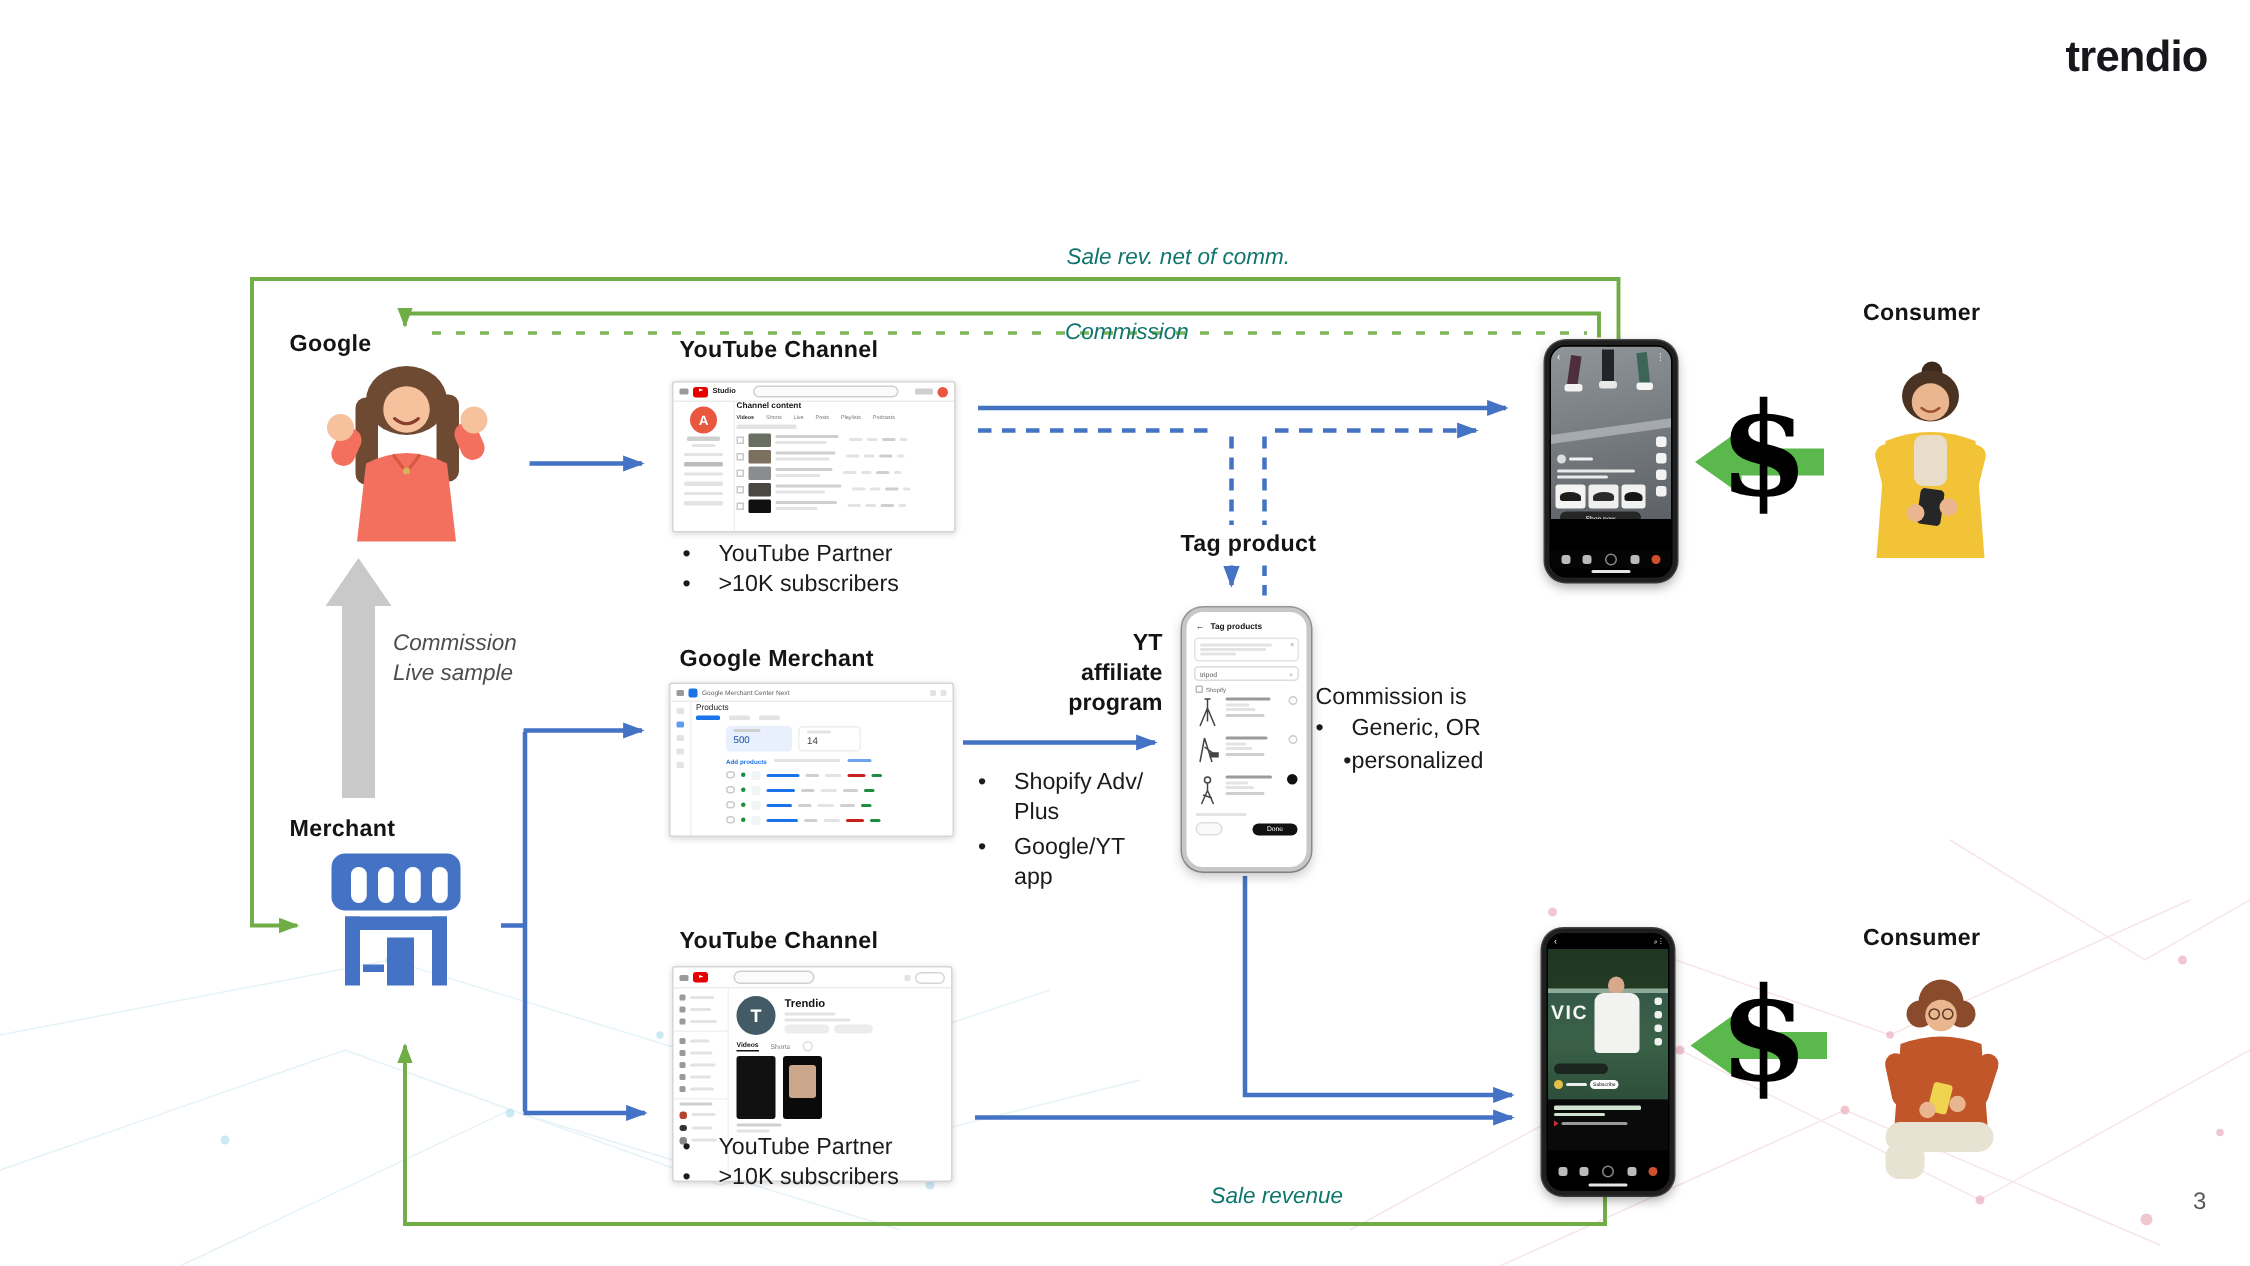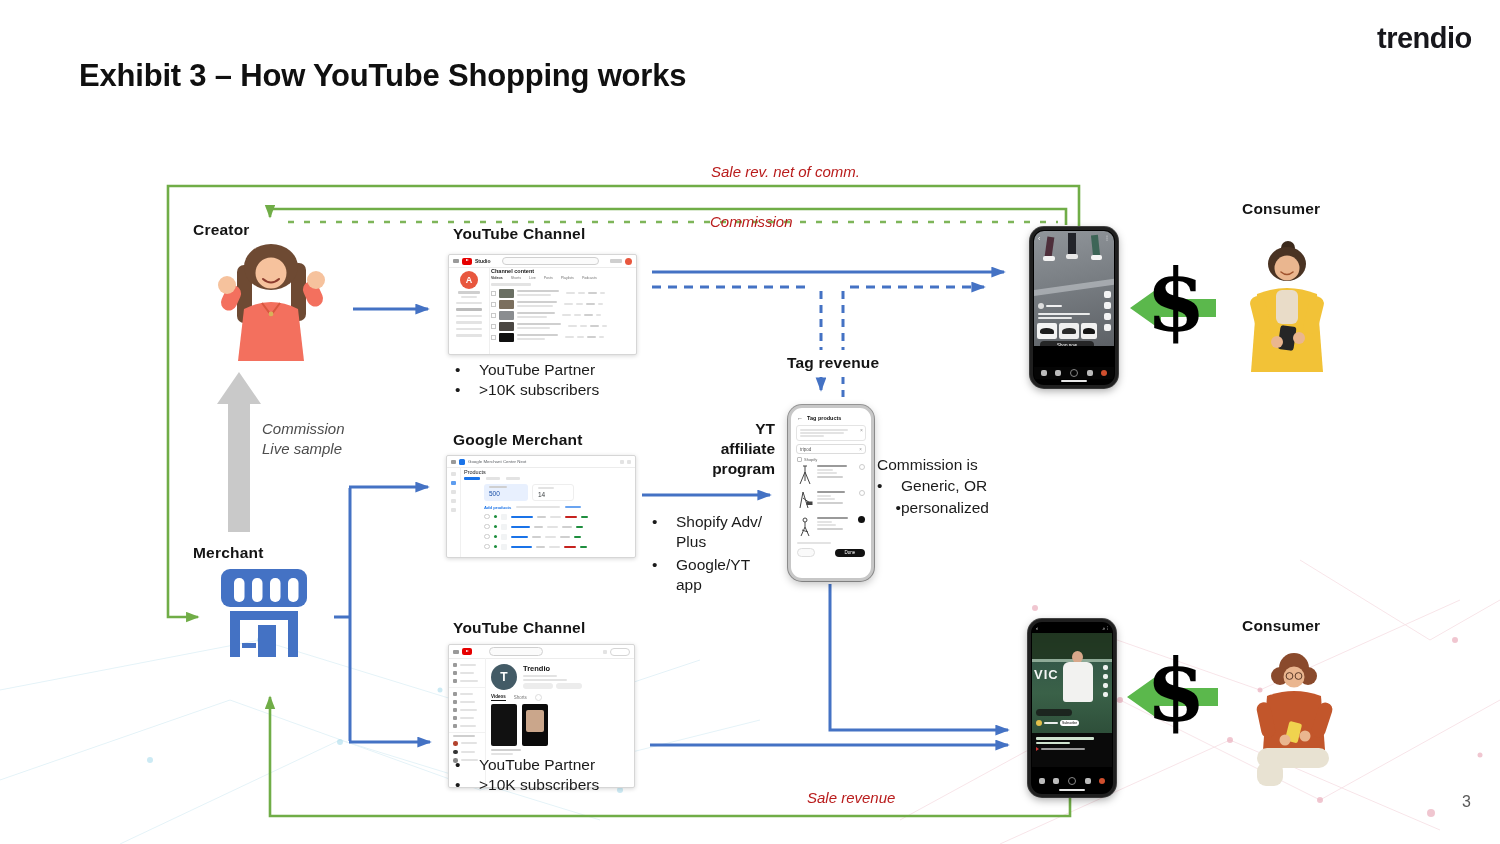--- a/index.html
+++ b/index.html
@@ -1,19 +1,19 @@
 <!DOCTYPE html>
 <html><head>
 <meta charset="utf-8">
 <style>
   html,body{margin:0;padding:0;background:#e9e9e9;font-family:"Liberation Sans",sans-serif;}
   #slide{position:relative;width:1500px;height:844px;background:#ffffff;overflow:hidden;margin:0 auto;}
   .abs{position:absolute;}
   .lbl{font-weight:700;font-size:15.5px;color:#141414;letter-spacing:.2px;}
-  .it{font-style:italic;font-size:15px;color:#b91c1c;}
+  .it{font-style:italic;font-size:15px;color:#0f766e;}
   .blt{display:flex;align-items:flex-start;font-size:15.5px;color:#1b1b1b;line-height:1.32;}
   .blt .dot{width:24px;flex:0 0 24px;}
   .blt .dot::before{content:"•";}
   
   .shot{position:absolute;background:#fff;border:1px solid #d6d6d6;border-radius:2px;box-shadow:0 1px 4px rgba(0,0,0,.16);overflow:hidden;}
   .bar{background:#cfcfcf;border-radius:1px;}
   .bar.lt{background:#e3e3e3;}
   .bar.dk{background:#9a9a9a;}
   .bar.blue{background:#1a73e8;}
   .bar.red{background:#c5221f;}
@@ -113,29 +113,28 @@
 
     <path d="M830 584 L830 730 L1008 730" fill="none" stroke="#4472C4" stroke-width="3" marker-end="url(#ab)"></path>
 
     <path d="M650 745 H1008" fill="none" stroke="#4472C4" stroke-width="3" marker-end="url(#ab)"></path>
 
     <polygon points="1130,308 1161,286 1161,299 1216,299 1216,317 1161,317 1161,330" fill="#5BB84C"></polygon>
     <polygon points="1127,697 1158,675 1158,688 1218,688 1218,706 1158,706 1158,719" fill="#5BB84C"></polygon>
   </svg>
 
   <div class="abs logo" style="left:1377px;top:22px;">trendio</div>
-  <div class="abs title" style="left:79px;top:58px;">Exhibit 3 – How YouTube Shopping works</div>
   <div class="abs pagenum" style="left:1462px;top:793px;">3</div>
 
   <div class="abs it" style="left:711px;top:163px;">Sale rev. net of comm.</div>
   <div class="abs it" style="left:710px;top:213px;">Commission</div>
-  <div class="abs lbl" style="left:787px;top:354px;">Tag revenue</div>
+  <div class="abs lbl" style="left:787px;top:354px;">Tag product</div>
   <div class="abs it" style="left:807px;top:789px;">Sale revenue</div>
 
-  <div class="abs lbl" style="left:193px;top:221px;">Creator</div>
+  <div class="abs lbl" style="left:193px;top:221px;">Google</div>
   <svg class="abs" style="left:213px;top:237px;" width="118" height="126" viewBox="0 0 118 126">
     <rect x="24" y="28" width="15" height="58" rx="7" fill="#6e4a33"></rect>
     <rect x="78" y="26" width="15" height="58" rx="7" fill="#6e4a33"></rect>
     <ellipse cx="58" cy="30" rx="27" ry="23" fill="#6e4a33"></ellipse>
     <circle cx="58" cy="36" r="15.5" fill="#f6c29d"></circle>
     <path d="M50 42 Q58 49 66 42" stroke="#8c3c2e" stroke-width="2" fill="none" stroke-linecap="round"></path>
     <rect x="10" y="48" width="16" height="26" rx="8" fill="#f3705e" transform="rotate(24 18 61)"></rect>
     <rect x="92" y="44" width="16" height="26" rx="8" fill="#f3705e" transform="rotate(-24 100 57)"></rect>
     <circle cx="14" cy="48" r="9" fill="#f6c29d"></circle>
     <circle cx="103" cy="43" r="9" fill="#f6c29d"></circle>

